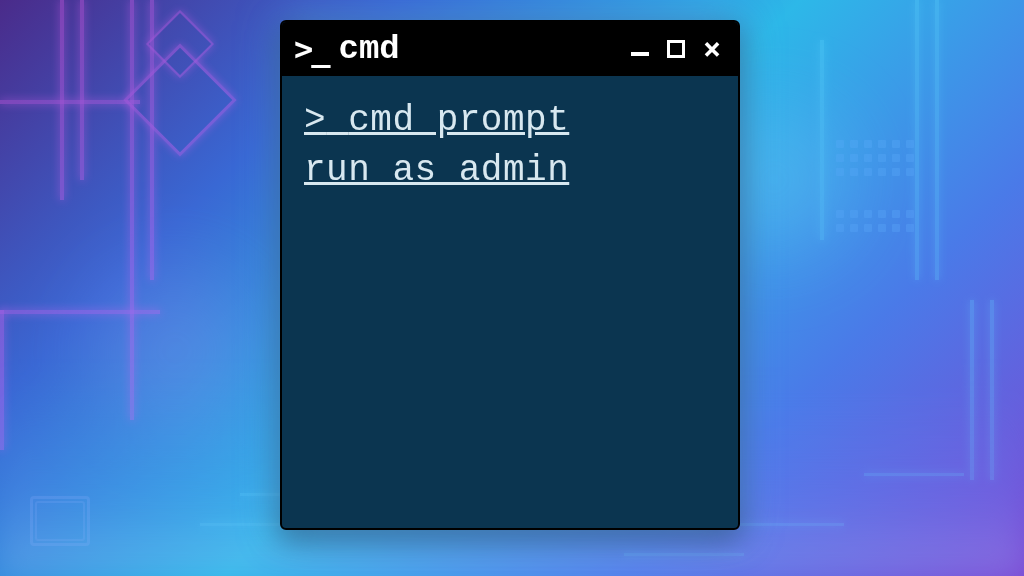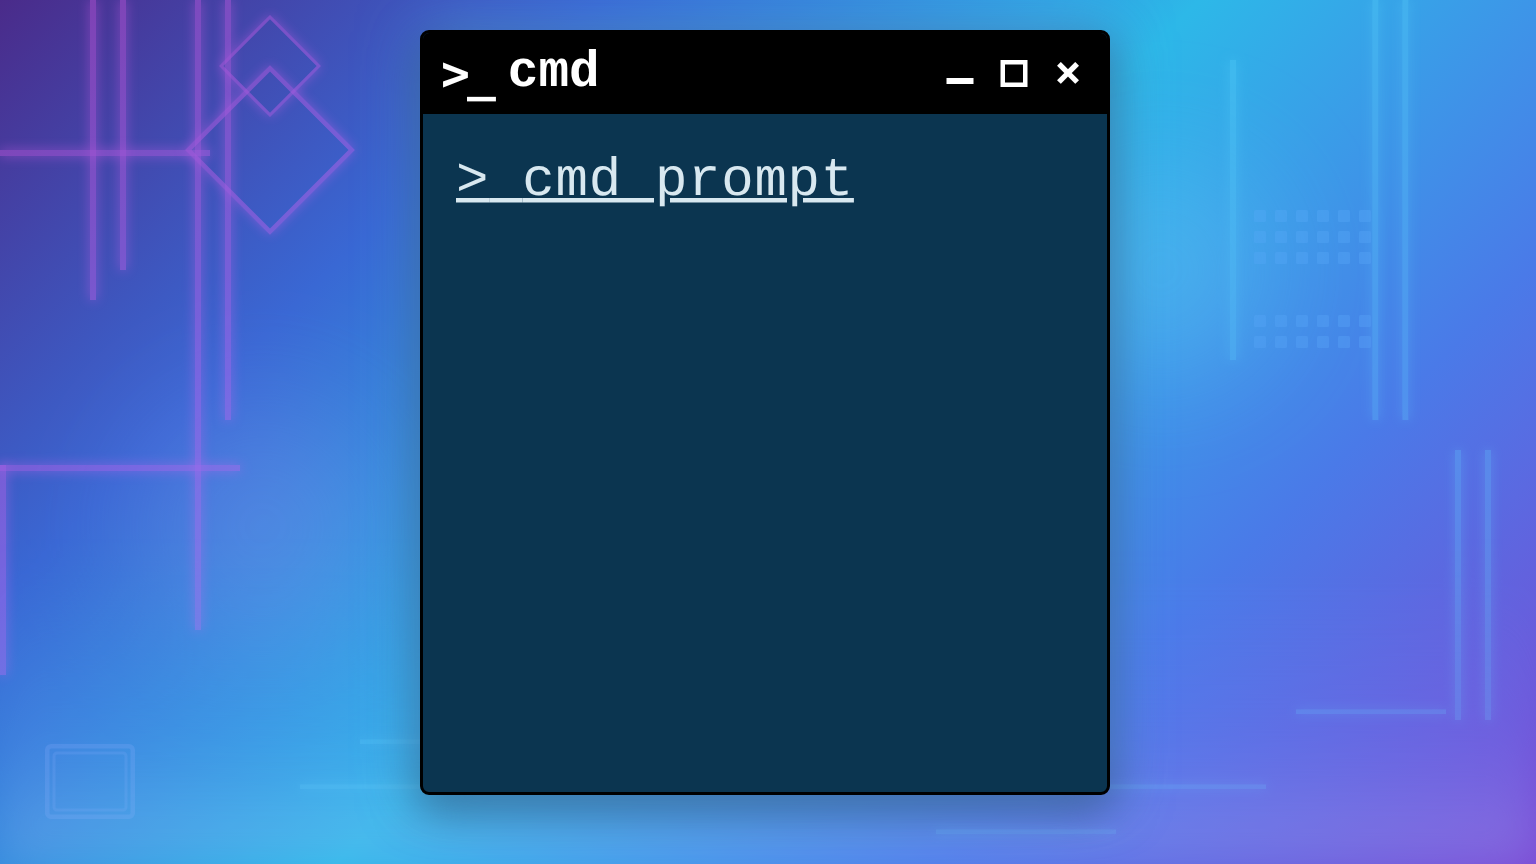--- a/index.html
+++ b/index.html
@@ -269,14 +269,15 @@
         <div class="maximize-shape"></div>
       </div>
       <div class="win-btn">
         <div class="close-shape">×</div>
       </div>
     </div>
   </div>
   <div class="terminal-body">
     <span class="prompt-symbol">&gt;</span>
     <span>cmd prompt</span><br>
+    <span>run as admin</span>
   </div>
 </div>
 
 </body></html>

